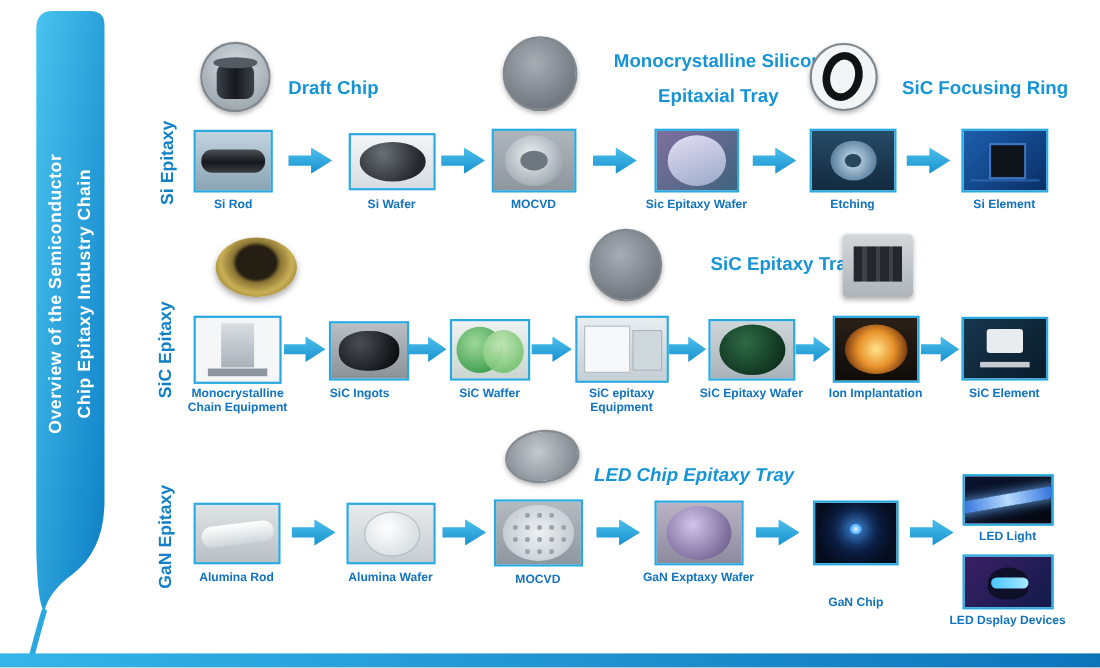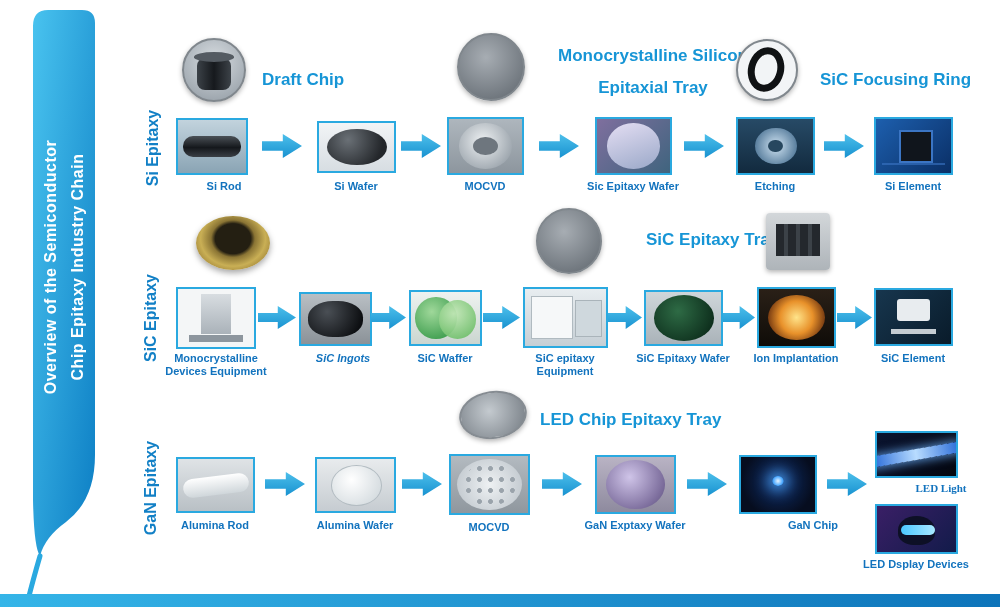--- a/index.html
+++ b/index.html
@@ -159,21 +159,21 @@
   <div class="ph sic-epi-wafer1" style="left:595px;top:117px;width:77px;height:58px;"></div>
   <div class="ph etching" style="left:736px;top:117px;width:79px;height:58px;"></div>
   <div class="ph si-element" style="left:874px;top:117px;width:79px;height:58px;"></div>
 
   <div class="arw" style="left:262px;top:133px;width:40px;height:26px;"></div>
   <div class="arw" style="left:401px;top:133px;width:40px;height:26px;"></div>
   <div class="arw" style="left:539px;top:133px;width:40px;height:26px;"></div>
   <div class="arw" style="left:684px;top:133px;width:40px;height:26px;"></div>
   <div class="arw" style="left:824px;top:133px;width:40px;height:26px;"></div>
 
-  <div class="step-label" style="left:164px;top:180px;width:120px;">Si Rod</div>
+  <div class="step-label" style="left:152px;top:180px;width:120px;">Si Rod</div>
   <div class="step-label" style="left:296px;top:180px;width:120px;">Si Wafer</div>
   <div class="step-label" style="left:425px;top:180px;width:120px;">MOCVD</div>
   <div class="step-label" style="left:573px;top:180px;width:120px;">Sic Epitaxy Wafer</div>
   <div class="step-label" style="left:715px;top:180px;width:120px;">Etching</div>
   <div class="step-label" style="left:853px;top:180px;width:120px;">Si Element</div>
 
   <div class="tac-bowl-img" style="left:196px;top:216px;width:74px;height:54px;"></div>
 
   <div class="co gray-tray-img" style="left:536px;top:208px;width:66px;height:66px;"></div>
   <div class="co-label" style="left:610px;top:224px;margin-left:36px;">SiC Epitaxy Tray</div>
@@ -188,50 +188,50 @@
   <div class="ph ion-implant" style="left:757px;top:287px;width:79px;height:61px;"></div>
   <div class="ph sic-element2" style="left:874px;top:288px;width:79px;height:58px;"></div>
 
   <div class="arw" style="left:258px;top:305px;width:38px;height:25px;"></div>
   <div class="arw" style="left:371px;top:305px;width:35px;height:25px;"></div>
   <div class="arw" style="left:483px;top:305px;width:37px;height:25px;"></div>
   <div class="arw" style="left:608px;top:305px;width:34px;height:25px;"></div>
   <div class="arw" style="left:723px;top:305px;width:32px;height:25px;"></div>
   <div class="arw" style="left:837px;top:305px;width:35px;height:25px;"></div>
 
-  <div class="step-label" style="left:161px;top:352px;width:110px;">Monocrystalline Devices Equipment</div>
-  <div class="step-label" style="left:288px;top:352px;width:110px;font-style:italic;">SiC Ingots</div>
+  <div class="step-label" style="left:161px;top:352px;width:110px;">Monocrystalline Chain Equipment</div>
+  <div class="step-label" style="left:272px;top:352px;width:110px;">SiC Ingots</div>
   <div class="step-label" style="left:390px;top:352px;width:110px;">SiC Waffer</div>
   <div class="step-label" style="left:520px;top:352px;width:90px;">SiC epitaxy Equipment</div>
   <div class="step-label" style="left:628px;top:352px;width:110px;">SiC Epitaxy Wafer</div>
   <div class="step-label" style="left:741px;top:352px;width:110px;">Ion Implantation</div>
   <div class="step-label" style="left:858px;top:352px;width:110px;">SiC Element</div>
 
   <div class="led-tray-img" style="left:459px;top:391px;width:68px;height:48px;"></div>
-  <div class="co-label" style="left:540px;top:404px;">LED Chip Epitaxy Tray</div>
+  <div class="co-label" style="left:540px;top:416px;font-style:italic;">LED Chip Epitaxy Tray</div>
 
   <div class="ph alumina-rod" style="left:176px;top:457px;width:79px;height:56px;"></div>
   <div class="ph alumina-wafer" style="left:315px;top:457px;width:81px;height:56px;"></div>
   <div class="ph mocvd3" style="left:449px;top:454px;width:81px;height:61px;"></div>
   <div class="ph gan-wafer" style="left:595px;top:455px;width:81px;height:59px;"></div>
   <div class="ph gan-chip" style="left:739px;top:455px;width:78px;height:59px;"></div>
 
   <div class="ph led-light" style="left:875px;top:431px;width:83px;height:47px;"></div>
   <div class="ph led-display" style="left:875px;top:504px;width:83px;height:50px;"></div>
 
   <div class="arw" style="left:265px;top:471px;width:40px;height:26px;"></div>
   <div class="arw" style="left:402px;top:471px;width:40px;height:26px;"></div>
   <div class="arw" style="left:542px;top:471px;width:40px;height:26px;"></div>
   <div class="arw" style="left:687px;top:471px;width:40px;height:26px;"></div>
   <div class="arw" style="left:827px;top:471px;width:40px;height:26px;"></div>
 
   <div class="step-label" style="left:155px;top:519px;width:120px;">Alumina Rod</div>
   <div class="step-label" style="left:295px;top:519px;width:120px;">Alumina Wafer</div>
   <div class="step-label" style="left:429px;top:521px;width:120px;">MOCVD</div>
   <div class="step-label" style="left:575px;top:519px;width:120px;">GaN Exptaxy Wafer</div>
-  <div class="step-label" style="left:718px;top:519px;width:120px;text-align:right;">GaN Chip</div>
-
-  <div class="step-label" style="left:881px;top:482px;width:120px;font-family:Liberation Serif, serif;">LED Light</div>
+  <div class="step-label" style="left:718px;top:542px;width:120px;">GaN Chip</div>
+
+  <div class="step-label" style="left:856px;top:482px;width:120px;">LED Light</div>
   <div class="step-label" style="left:846px;top:558px;width:140px;">LED Dsplay Devices</div>
 
   <div class="bottom-bar"></div>
 
 </div>
 
 </body></html>

